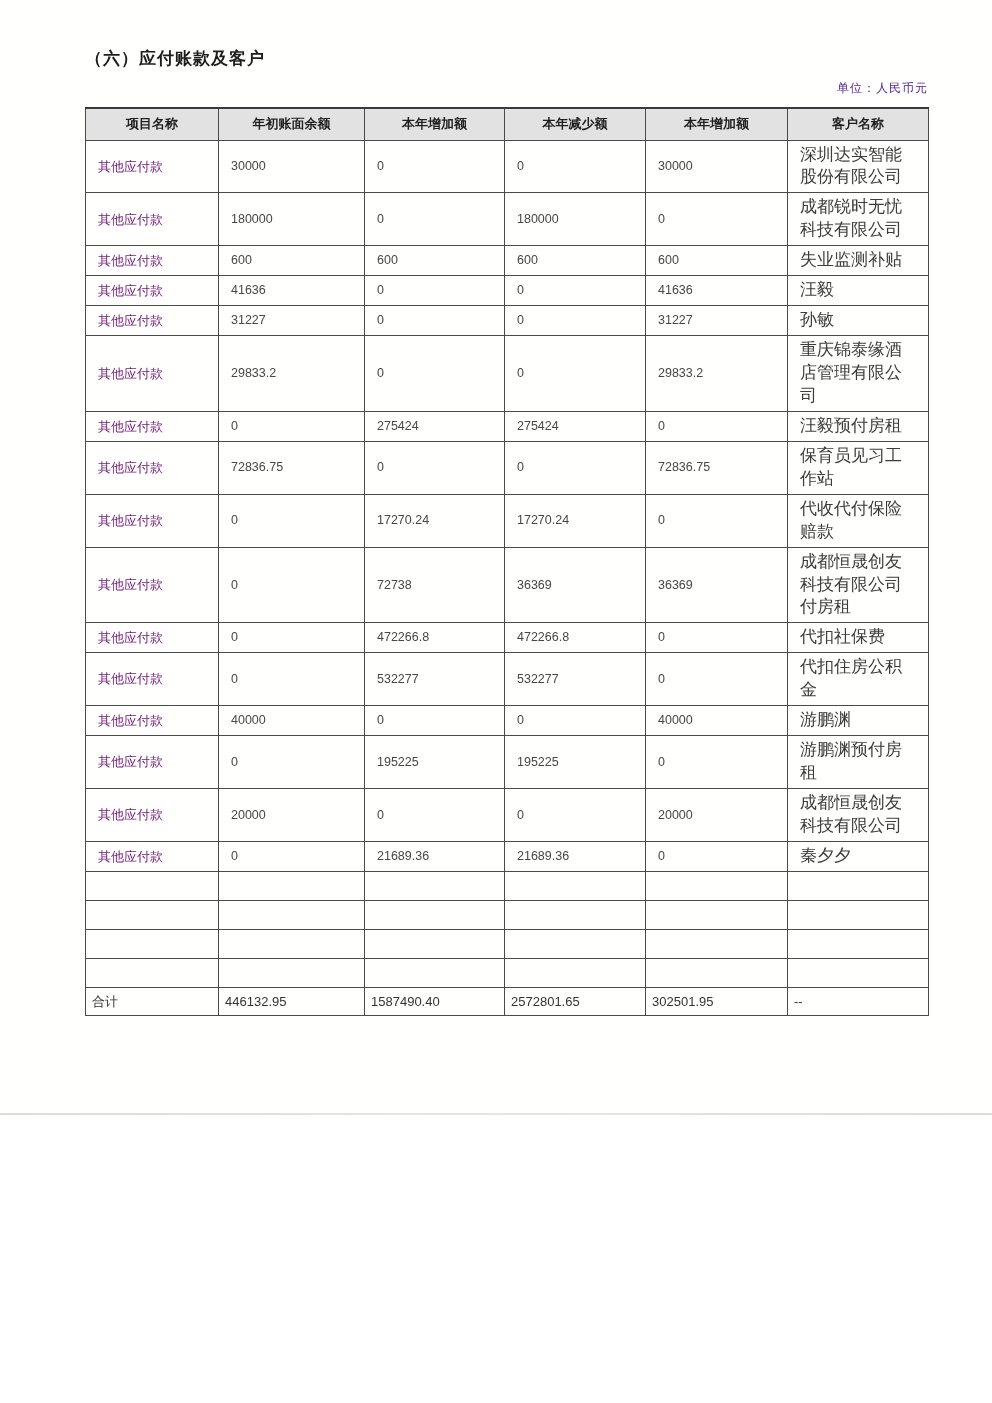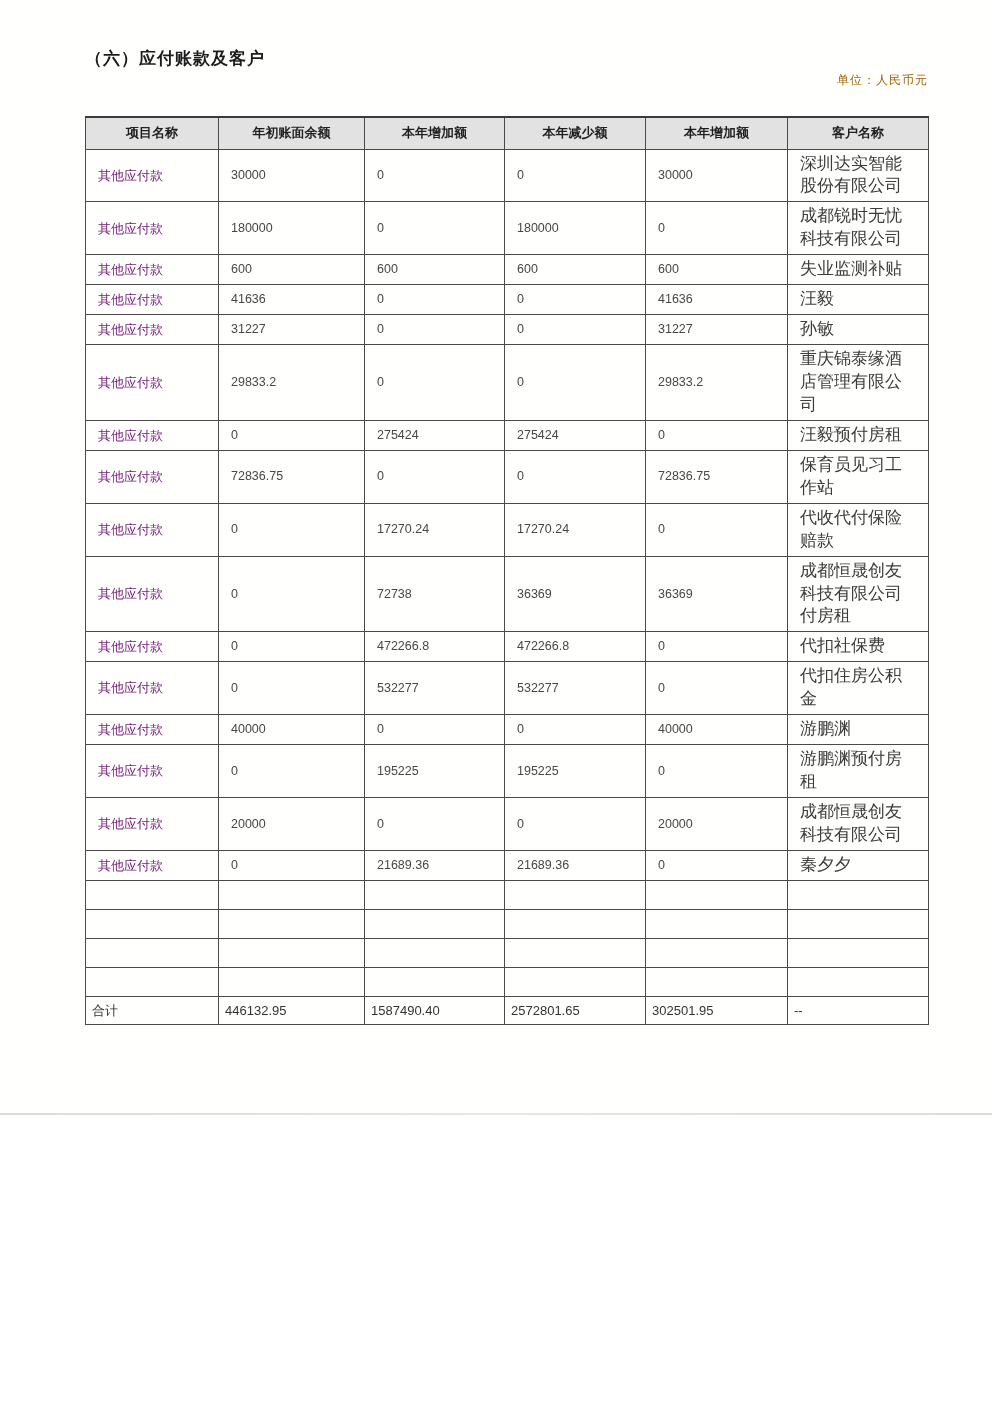--- a/index.html
+++ b/index.html
@@ -26,29 +26,29 @@
     left:85px;
     top:47px;
     font-size:17px;
     font-weight:bold;
     color:var(--title);
     letter-spacing:1px;
   }
   .unit-label{
     position:absolute;
     right:64px;
-    top:72px;
+    top:80px;
     font-size:12px;
-    color:#a16207;
+    color:#4c1d95;
     letter-spacing:1px;
   }
   table.report{
     position:absolute;
     left:85px;
-    top:116px;
+    top:107px;
     width:843px;
     border-collapse:collapse;
     table-layout:fixed;
     font-size:12.5px;
     color:var(--text);
   }
   table.report th,
   table.report td{
     border:1px solid var(--border);
     vertical-align:middle;

